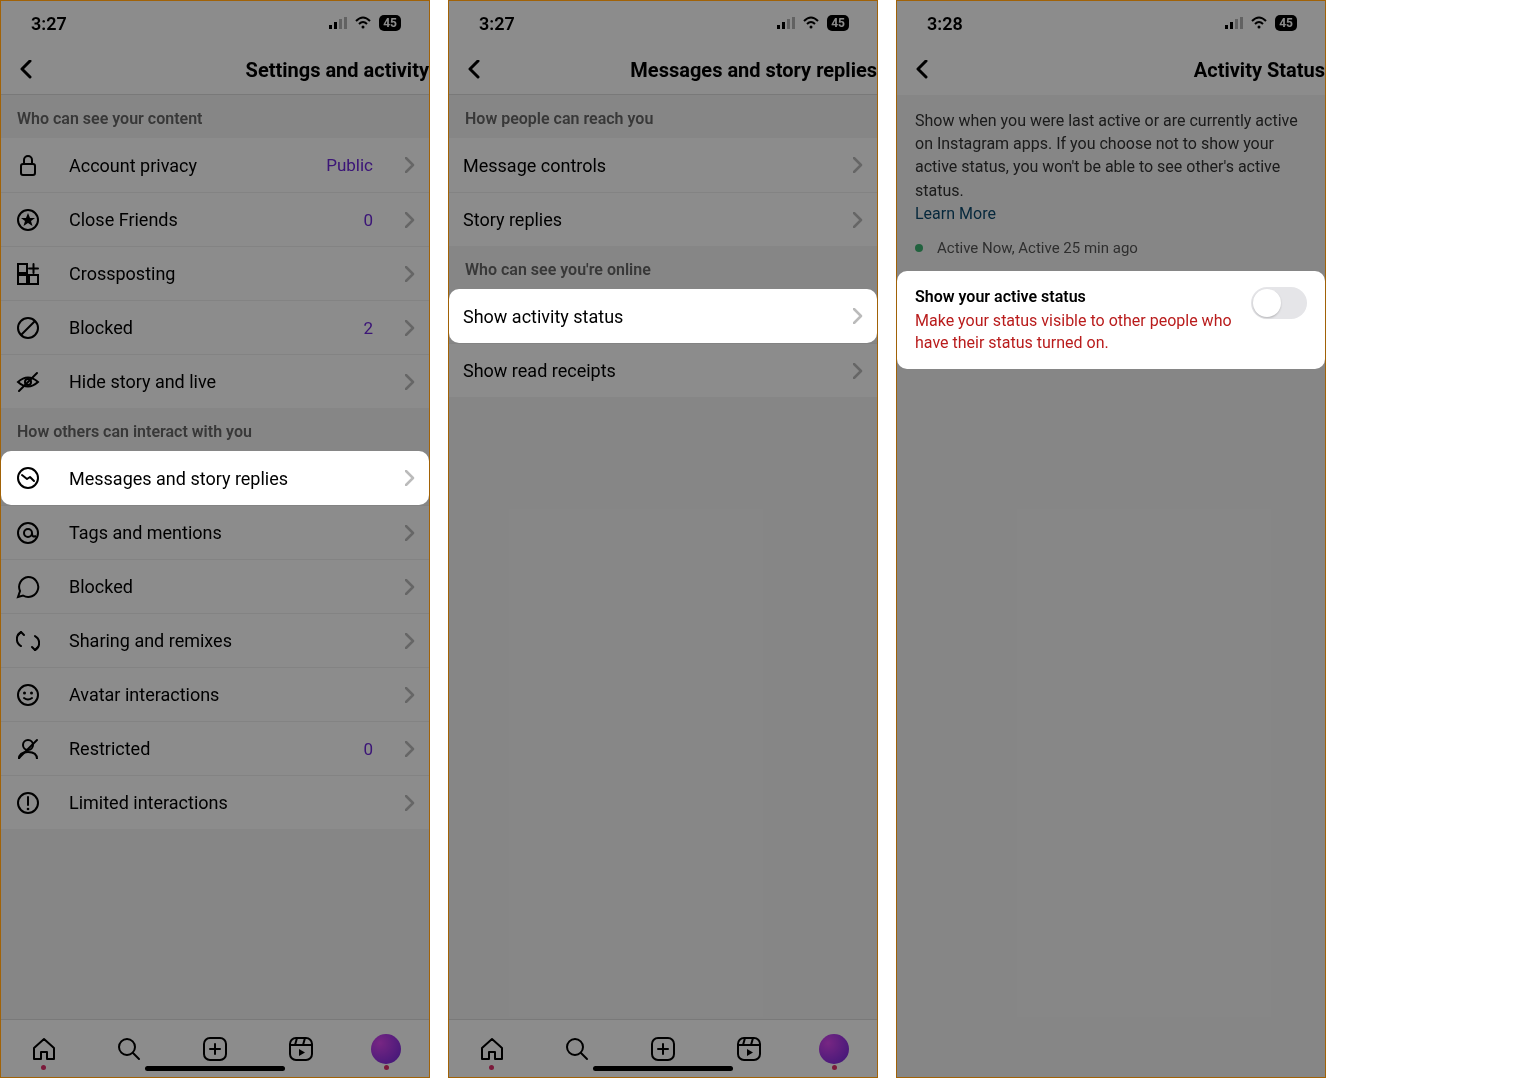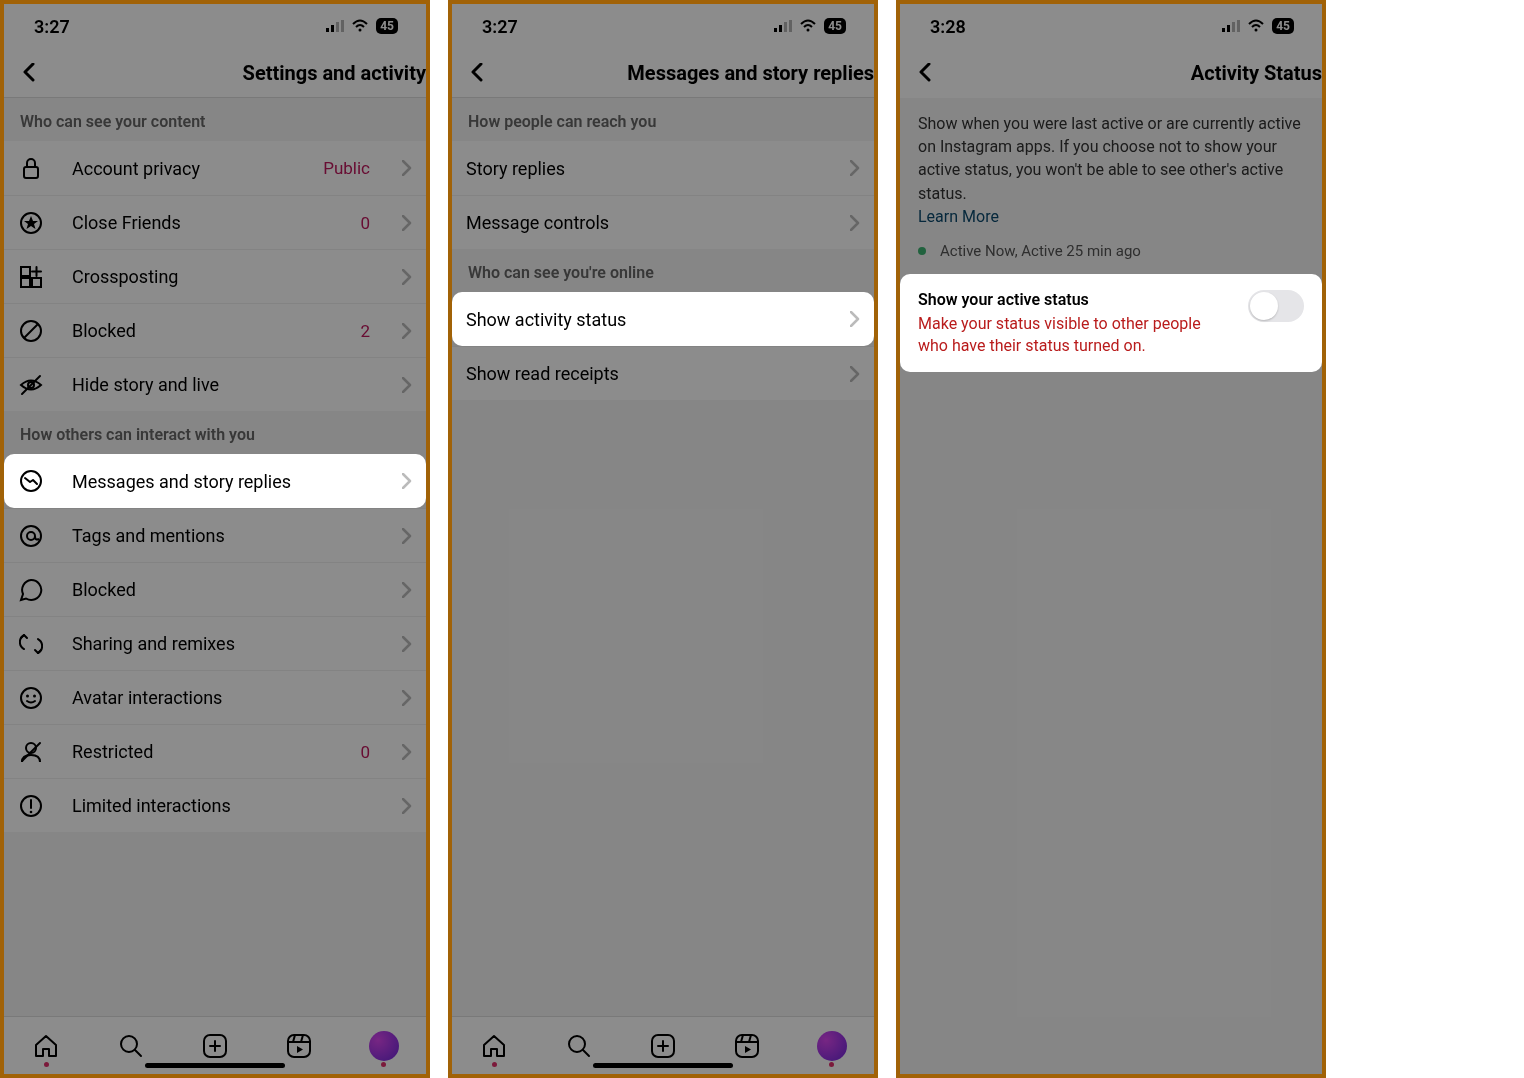--- a/index.html
+++ b/index.html
@@ -8,21 +8,21 @@
     background: #fff;
     width: 1524px;
     height: 1078px;
     display: flex;
     gap: 18px;
     padding: 0;
   }
   .phone {
     width: 430px;
     height: 100%;
-    border: 4px solid #a16207;
+    border: 1px solid #a16207;
     position: relative;
     background: #fff;
     overflow: hidden;
     display: flex;
     flex-direction: column;
   }
   .dim-overlay {
     position: absolute;
     inset: 0;
     background: rgba(0,0,0,0.45);
@@ -72,21 +72,21 @@
     min-height:54px;
     padding:0 14px;
     gap:28px;
     font-size:18px;
     color:#000;
     position:relative;
   }
   .row + .row { border-top: 1px solid #eee; }
   .row .icon-slot { width:26px; height:26px; display:flex; align-items:center; justify-content:center; flex-shrink:0; }
   .row .label { flex:1; }
-  .row .value { color:#be185d; font-size:17px; margin-right:4px; }
+  .row .value { color:#6d28d9; font-size:17px; margin-right:4px; }
   .row .chev { color:#bbb; flex-shrink:0; }
   .highlight {
     position:relative;
     z-index:10;
     border-radius:10px;
   }
   .bottom-tabs {
     height:58px;
     display:flex;
     align-items:center;
@@ -487,29 +487,29 @@
       <svg width="14" height="20">
           <use href="#chev-left"></use>
         </svg>
     </div>
     <span>Messages and story replies</span>
   </div>
   <div class="content">
     <div class="section-header">How people can reach you</div>
     <div id="s2rows1">
         <div class="row">
+          <span class="label">Message controls</span>
+          <span class="chev">
+            <svg width="10" height="16">
+              <use href="#chev-right"></use>
+            </svg>
+          </span>
+        </div>
+        <div class="row">
           <span class="label">Story replies</span>
-          <span class="chev">
-            <svg width="10" height="16">
-              <use href="#chev-right"></use>
-            </svg>
-          </span>
-        </div>
-        <div class="row">
-          <span class="label">Message controls</span>
           <span class="chev">
             <svg width="10" height="16">
               <use href="#chev-right"></use>
             </svg>
           </span>
         </div>
       </div>
     <div class="section-header">Who can see you're online</div>
     <div id="s2rows2">
         <div class="row highlight">

